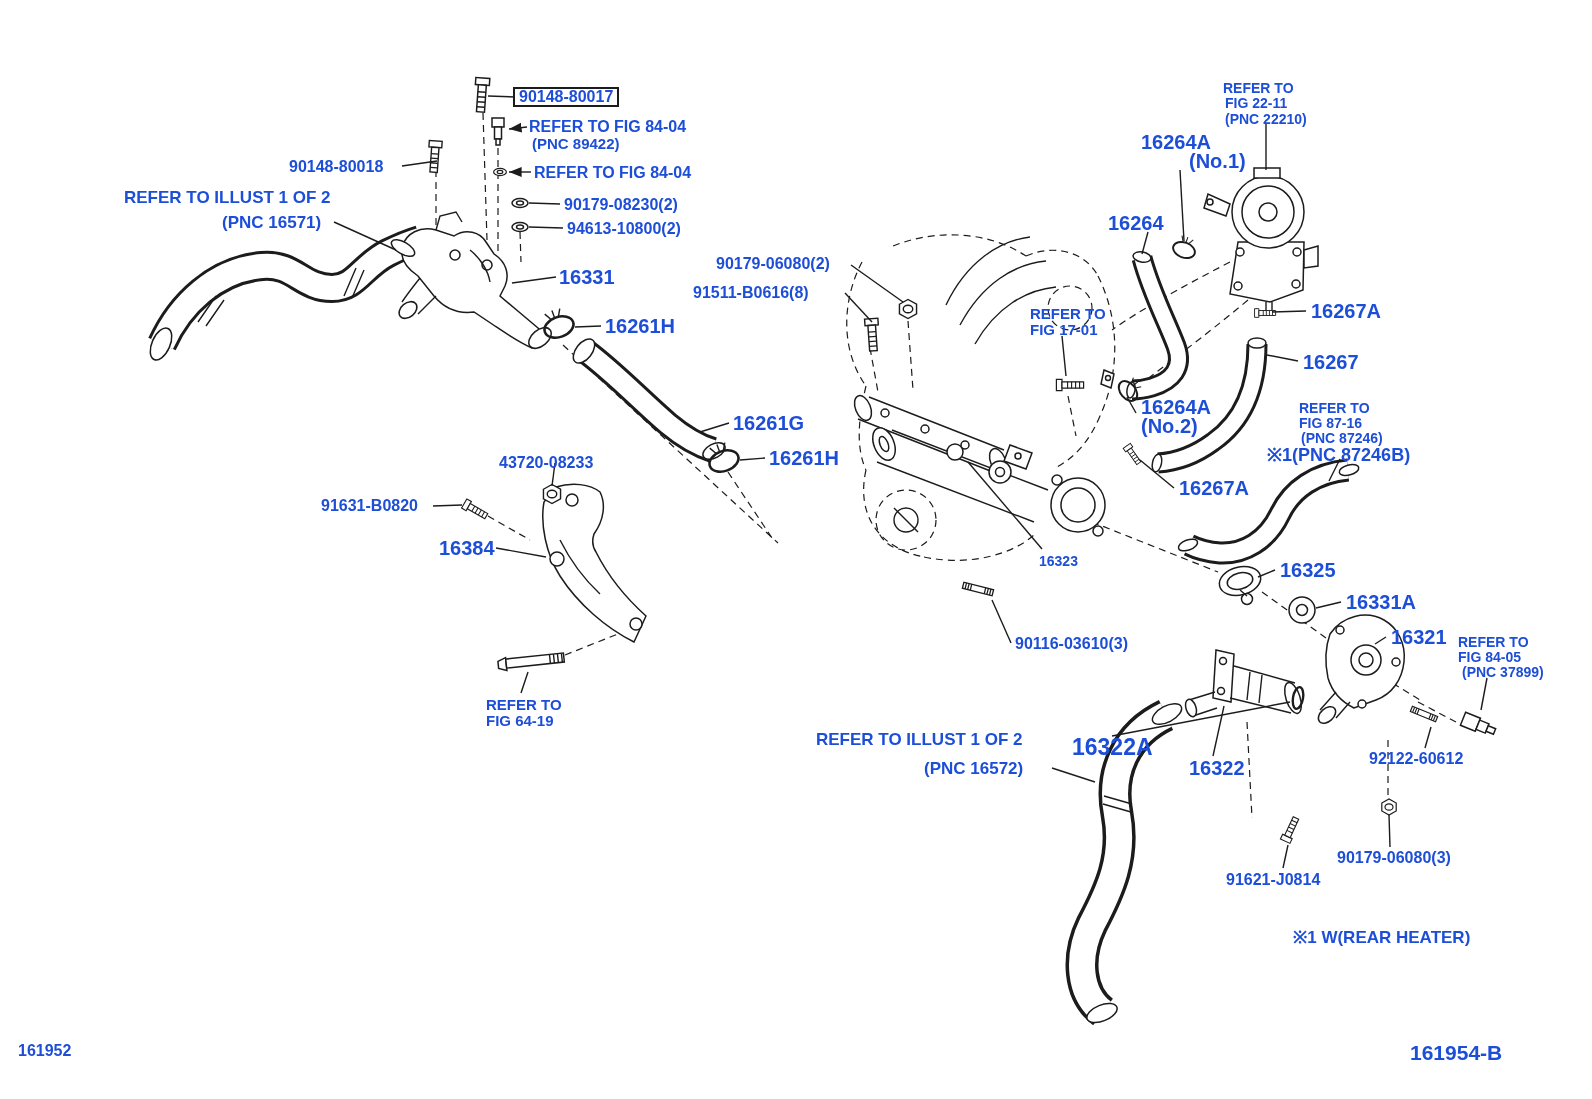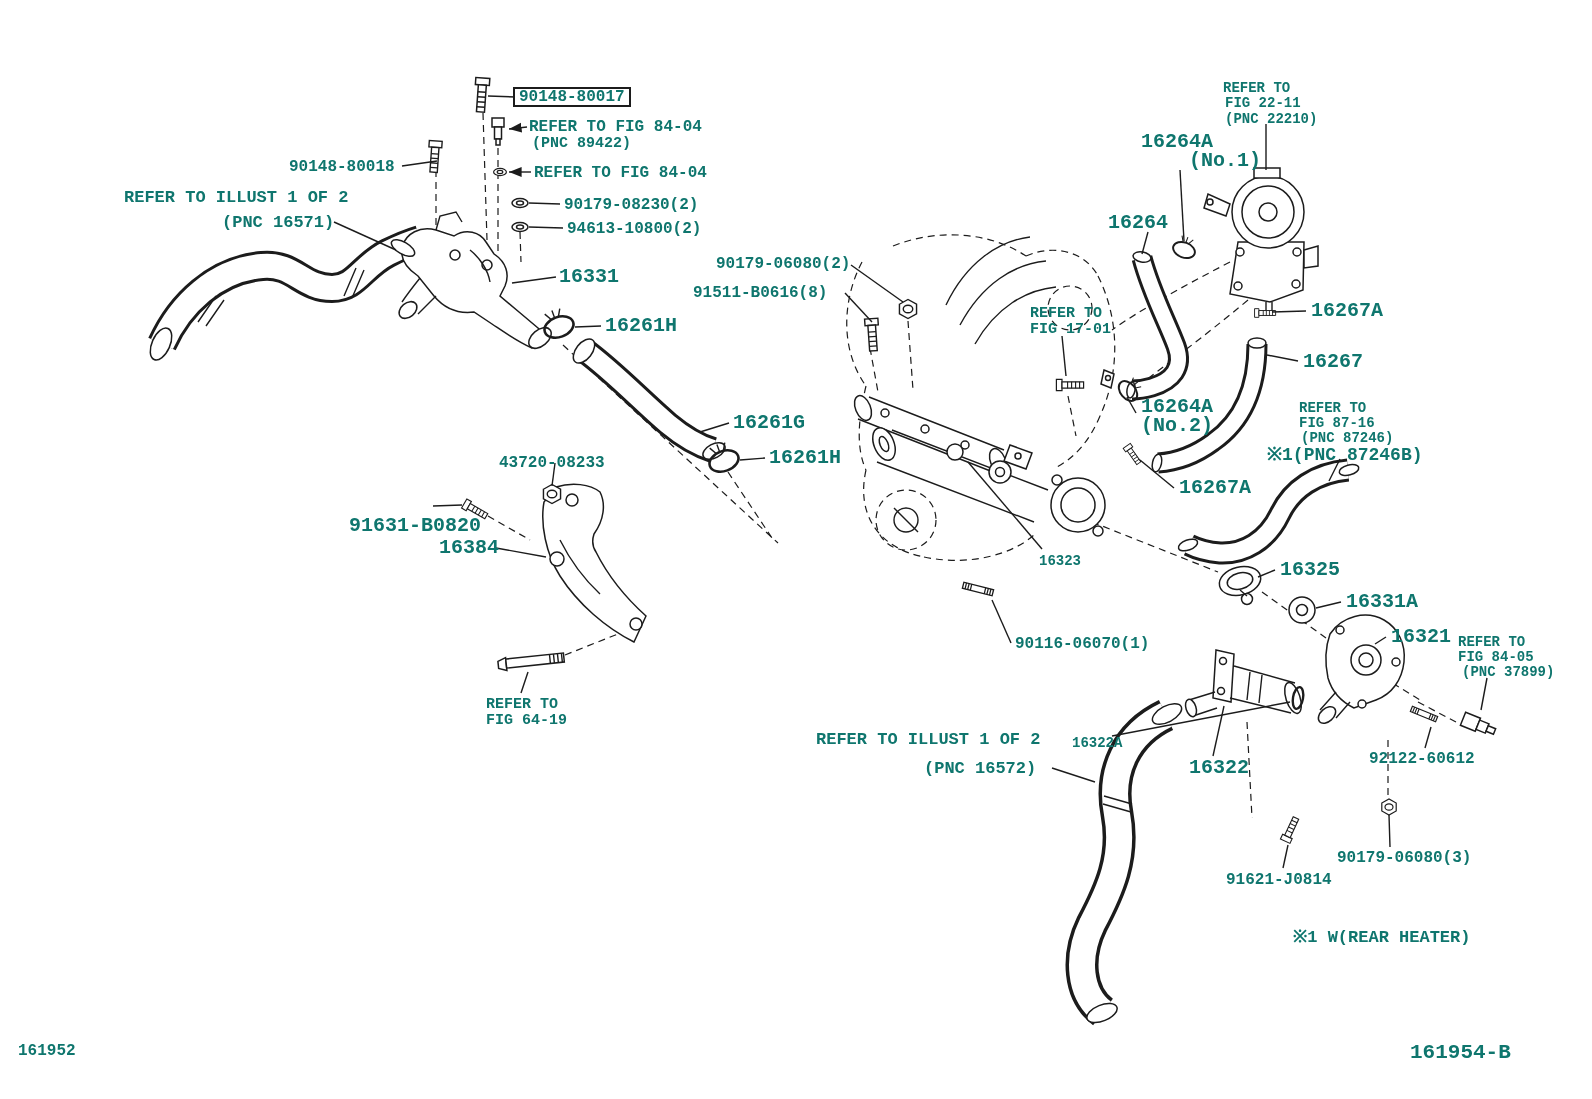--- a/index.html
+++ b/index.html
@@ -1,19 +1,19 @@
 <!DOCTYPE html>
 <html><head>
 <meta charset="utf-8">
 <style>
   html,body{margin:0;padding:0;background:#ffffff;}
   .stage{
     position:relative;width:1592px;height:1099px;background:#fff;
-    font-family:Liberation Mono, monospace;
-    color:#0f766e;overflow:hidden;
+    font-family:Liberation Sans, sans-serif;
+    color:#1d4ed8;overflow:hidden;
   }
   .stage svg{position:absolute;left:0;top:0;}
   .labels{position:absolute;left:0;top:0;width:100%;height:100%;}
   .lbl{position:absolute;font-weight:bold;white-space:pre;line-height:1.02;letter-spacing:0;}
   .boxed{border:2px solid #1c1c1c;padding:0 4px;margin-left:-6px;margin-top:-2px;background:#fff;}
   .foot{position:absolute;font-weight:bold;white-space:pre;}
   
   .pf{fill:#ffffff;stroke:#1c1c1c;stroke-width:1.5;}
   .pl{fill:none;stroke:#1c1c1c;stroke-width:1.4;}
   .dsh{fill:none;stroke:#1c1c1c;stroke-width:1.2;stroke-dasharray:7 5;}
@@ -345,35 +345,35 @@
       <div class="lbl" style="left: 1141px; top: 397px; font-size: 20px;">16264A</div>
       <div class="lbl" style="left: 1141px; top: 416px; font-size: 20px;">(No.2)</div>
       <div class="lbl" style="left: 1299px; top: 401px; font-size: 14px;">REFER TO</div>
       <div class="lbl" style="left: 1299px; top: 416px; font-size: 14px;">FIG 87-16</div>
       <div class="lbl" style="left: 1301px; top: 431px; font-size: 14px;">(PNC 87246)</div>
       <div class="lbl" style="left: 1267px; top: 446px; font-size: 18px;">※1(PNC 87246B)</div>
       <div class="lbl" style="left: 733px; top: 413px; font-size: 20px;">16261G</div>
       <div class="lbl" style="left: 769px; top: 448px; font-size: 20px;">16261H</div>
       <div class="lbl" style="left: 499px; top: 455px; font-size: 16px;">43720-08233</div>
       <div class="lbl" style="left: 1179px; top: 478px; font-size: 20px;">16267A</div>
-      <div class="lbl" style="left: 321px; top: 516px; font-size: 20px; margin-left: 28px;">91631-B0820</div>
+      <div class="lbl" style="left: 321px; top: 498px; font-size: 16px;">91631-B0820</div>
       <div class="lbl" style="left: 439px; top: 538px; font-size: 20px;">16384</div>
       <div class="lbl" style="left: 1039px; top: 554px; font-size: 14px;">16323</div>
       <div class="lbl" style="left: 1280px; top: 560px; font-size: 20px;">16325</div>
       <div class="lbl" style="left: 1346px; top: 592px; font-size: 20px;">16331A</div>
       <div class="lbl" style="left: 1391px; top: 627px; font-size: 20px;">16321</div>
       <div class="lbl" style="left: 1458px; top: 635px; font-size: 14px;">REFER TO</div>
       <div class="lbl" style="left: 1458px; top: 650px; font-size: 14px;">FIG 84-05</div>
       <div class="lbl" style="left: 1462px; top: 665px; font-size: 14px;">(PNC 37899)</div>
-      <div class="lbl" style="left: 1015px; top: 636px; font-size: 16px;">90116-06070(1)</div>
+      <div class="lbl" style="left: 1015px; top: 636px; font-size: 16px;">90116-03610(3)</div>
       <div class="lbl" style="left: 486px; top: 697px; font-size: 15px;">REFER TO</div>
       <div class="lbl" style="left: 486px; top: 713px; font-size: 15px;">FIG 64-19</div>
       <div class="lbl" style="left: 816px; top: 731px; font-size: 17px;">REFER TO ILLUST 1 OF 2</div>
       <div class="lbl" style="left: 924px; top: 760px; font-size: 17px;">(PNC 16572)</div>
-      <div class="lbl" style="left: 1072px; top: 736px; font-size: 14px;">16322A</div>
+      <div class="lbl" style="left: 1072px; top: 736px; font-size: 23px;">16322A</div>
       <div class="lbl" style="left: 1189px; top: 758px; font-size: 20px;">16322</div>
       <div class="lbl" style="left: 1369px; top: 751px; font-size: 16px;">92122-60612</div>
       <div class="lbl" style="left: 1337px; top: 850px; font-size: 16px;">90179-06080(3)</div>
       <div class="lbl" style="left: 1226px; top: 872px; font-size: 16px;">91621-J0814</div>
       <div class="lbl" style="left: 1293px; top: 929px; font-size: 17px;">※1 W(REAR HEATER)</div>
     </div>
 
   <div class="foot" style="left:18px;top:1042px;font-size:16px;">161952</div>
   <div class="foot" style="left:1410px;top:1041px;font-size:21px;">161954-B</div>
 </div>

